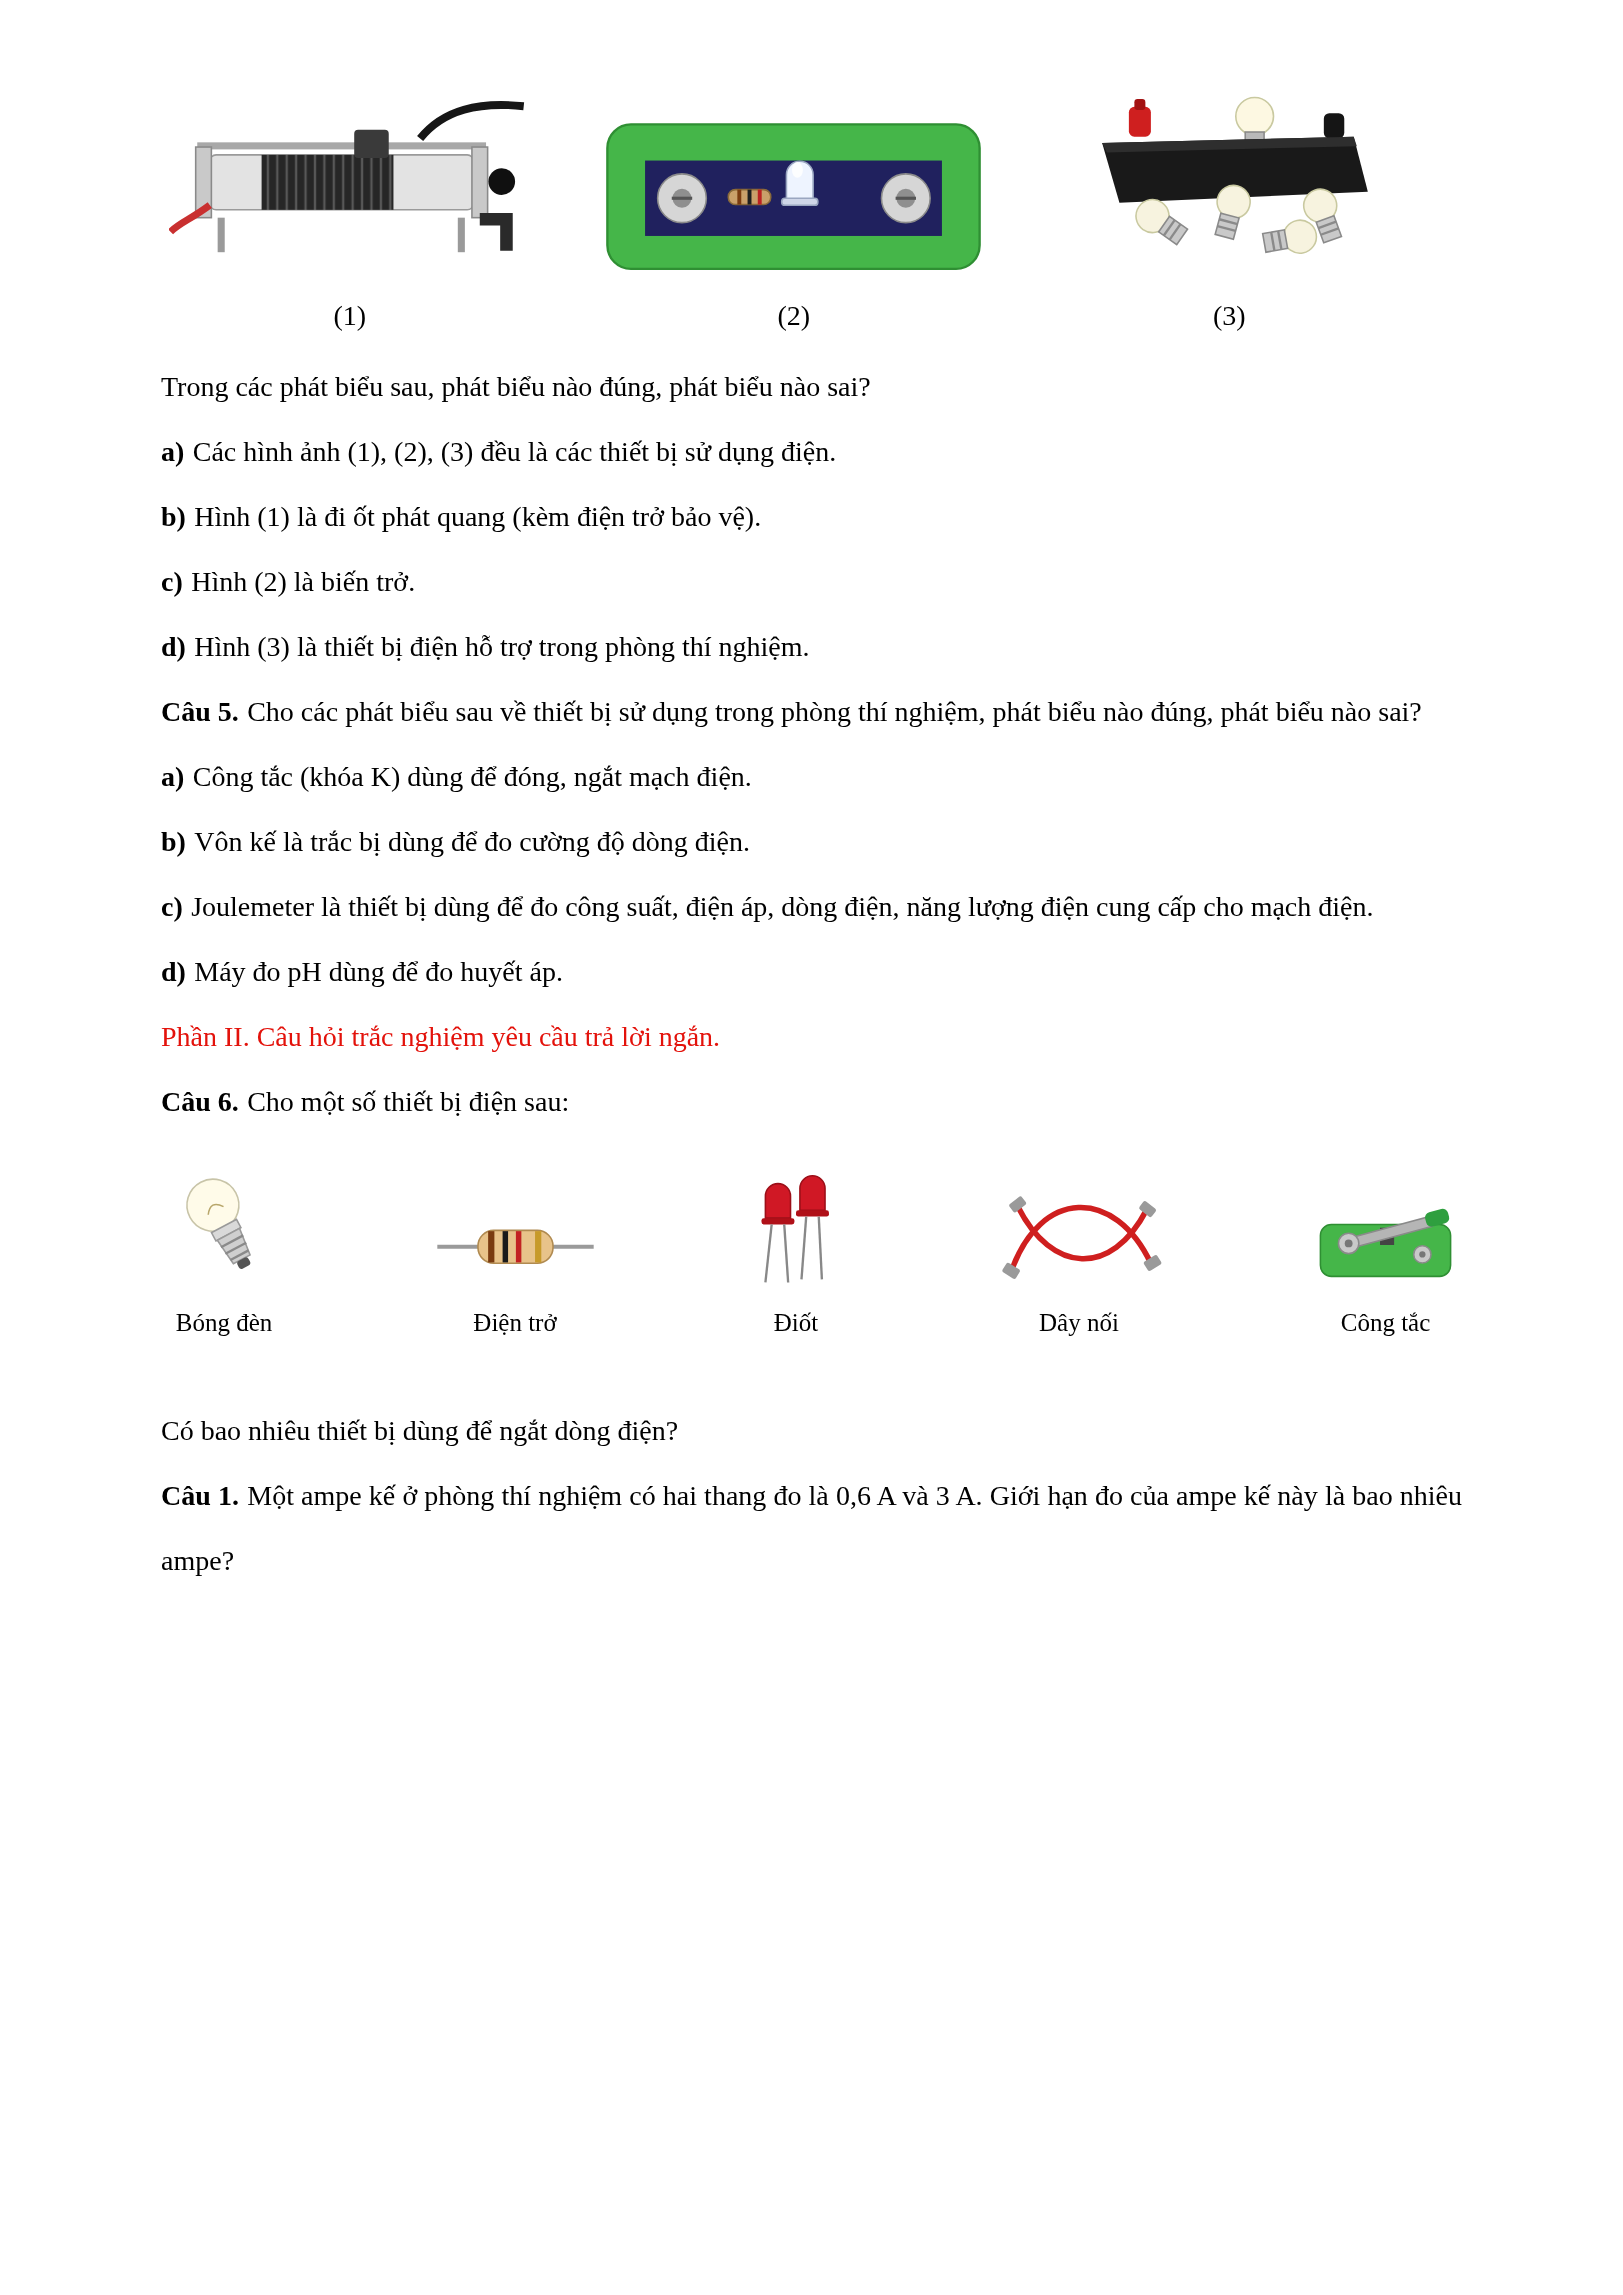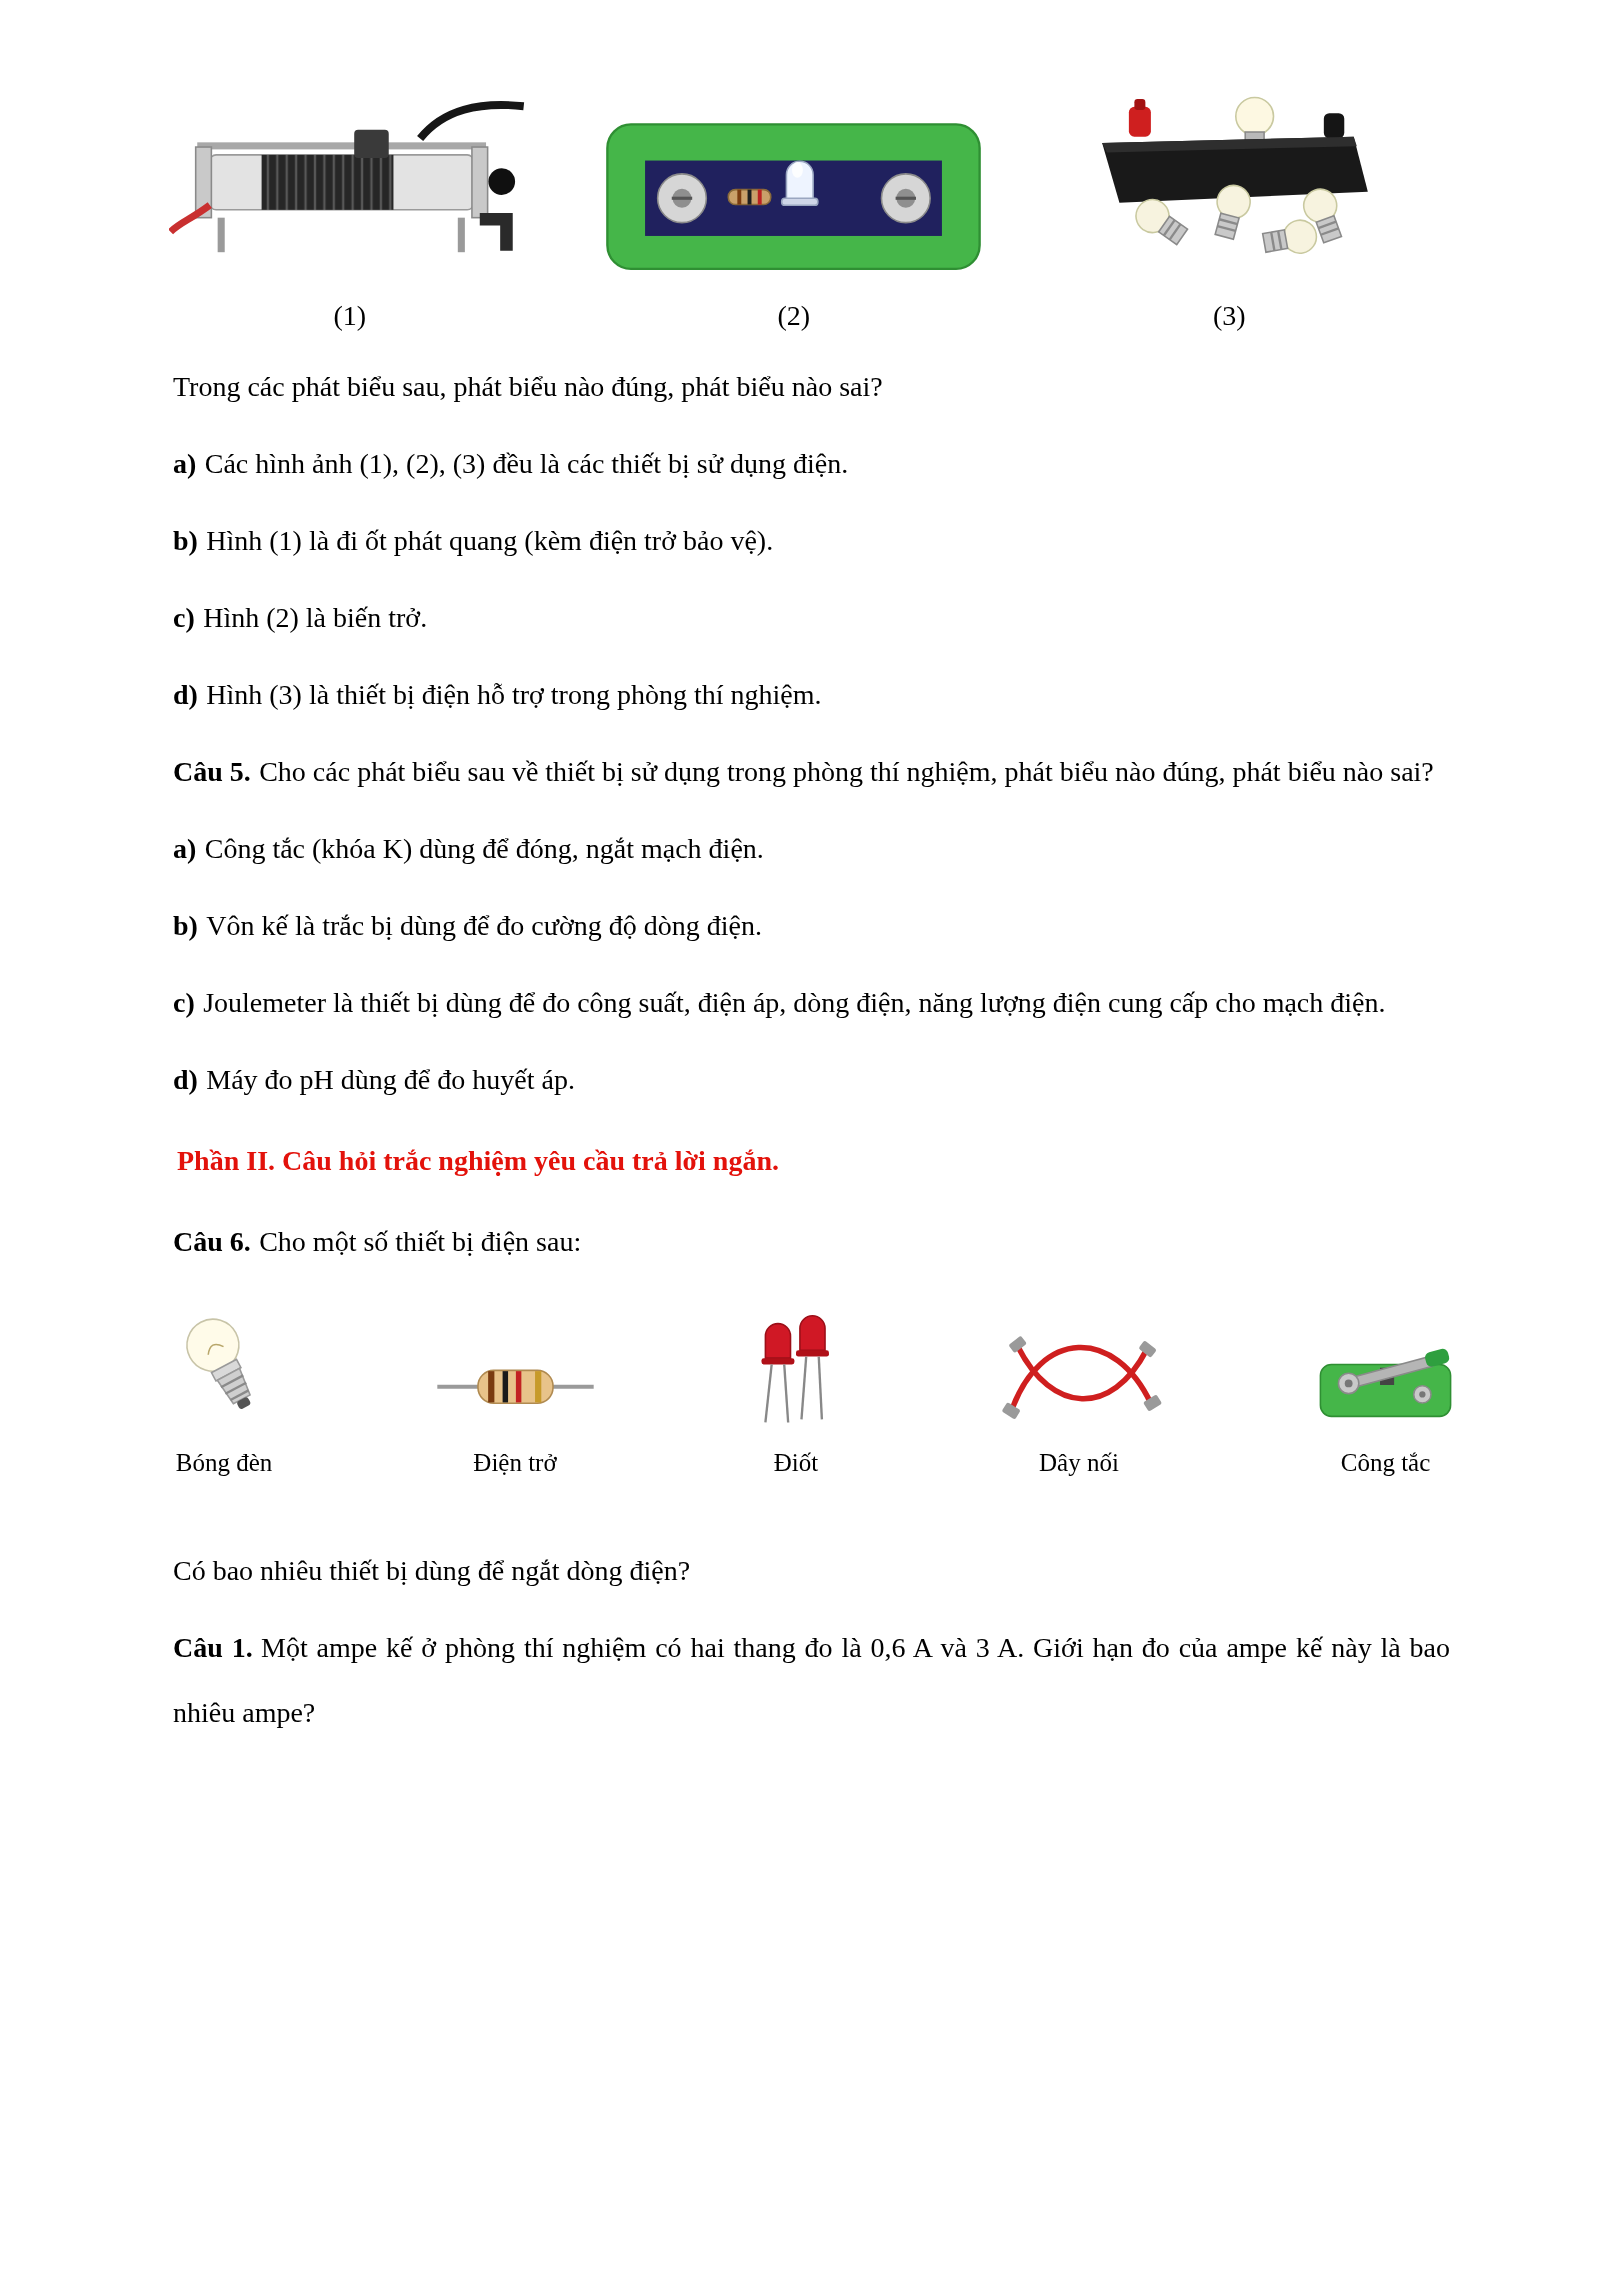--- a/index.html
+++ b/index.html
@@ -18,25 +18,25 @@
   
   .figures{display:flex;margin-top:88px;}
   .figcol{display:flex;flex-direction:column;align-items:center;justify-content:flex-end;}
   .figcol-1{width:365px;margin-left:6.3px;}
   .figcol-2{width:385px;margin-left:69px;}
   .figcol-3{width:284px;margin-left:101px;}
   .figimg{display:flex;align-items:flex-end;justify-content:center;height:188px;width:100%;}
   figure{margin:0;}
   figcaption{margin-top:23.6px;font-size:28px;text-align:center;}
   
-  .para{margin:12px;line-height:65px;text-align:justify;}
+  .para{margin:0;line-height:65px;text-align:justify;}
   .para.first{margin-top:22px;}
   .olabel{font-weight:bold;margin-right:0.30em;}
   .qlabel{font-weight:bold;margin-right:0.30em;}
-  .red-heading{margin:16px;line-height:65px;font-weight:bold;}
+  .red-heading{margin:0;line-height:65px;font-weight:normal;}
   
   .devices{display:flex;justify-content:space-between;align-items:center;margin-top:20.4px;width:100%;}
   .devcol{display:flex;flex-direction:column;align-items:center;}
   .devimg{display:flex;align-items:flex-end;justify-content:center;height:135px;}
   .devlabel{margin-top:20.4px;font-size:25px;white-space:nowrap;}
   .q6-question{margin-top:61px;}
   svg{display:block;}
 </style>
 </head>
 <body>

